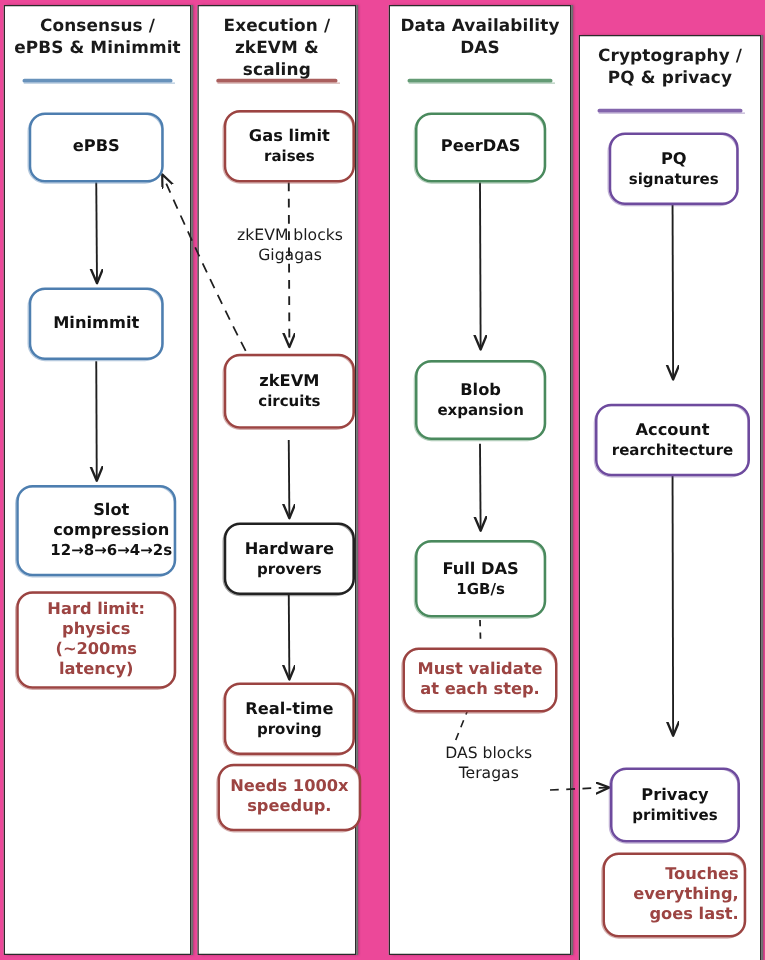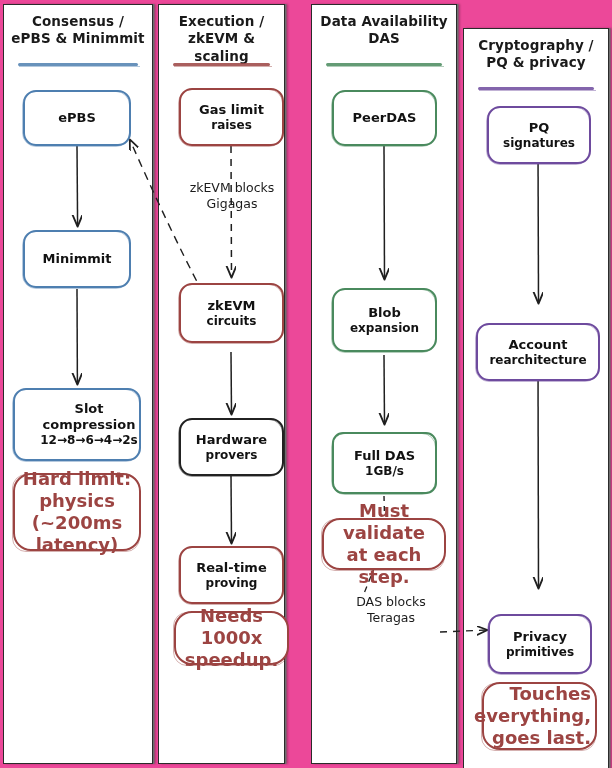--- a/index.html
+++ b/index.html
@@ -61,21 +61,21 @@
     border:1.1px solid currentColor;
     opacity:.42;pointer-events:none;
   }
   .blue  {border-color:#4e7fb0;color:#4e7fb0;}
   .red   {border-color:#9c4442;color:#9c4442;}
   .green {border-color:#4a8a5e;color:#4a8a5e;}
   .purple{border-color:#6e4b9e;color:#6e4b9e;margin-top:18px;}
   .dark  {border-color:#222222;color:#222222;}
   .node .txt{color:#121212;}
   .note .txt{color:#9c4442;}
-  .note{font-size:18px;border-radius:18px;}
+  .note{font-size:13px;}
 
   
   svg.wires{position:absolute;left:0;top:0;width:612px;height:768px;pointer-events:none;}
 
   .flabel{
     position:absolute;text-align:center;
     font-size:12.5px;color:#1b1b1b;font-weight:400;
     line-height:1.25;
   }
 </style>
@@ -198,21 +198,21 @@
 
   <div class="node green" style="left:332px;top:90px;width:105px;height:56px;">
     <span class="txt">PeerDAS</span>
   </div>
 
   <div class="node green" style="left:332px;top:288px;width:105px;height:64px;flex-direction:column;">
     <span class="txt">Blob</span>
     <span class="txt sub">expansion</span>
   </div>
 
-  <div class="node green" style="left:332px;top:432px;width:105px;height:62px;flex-direction:column;border-radius:11px;">
+  <div class="node green" style="left:332px;top:432px;width:105px;height:62px;flex-direction:column;">
     <span class="txt">Full DAS</span>
     <span class="txt sub">1GB/s</span>
   </div>
 
   <div class="node red note" style="left:322px;top:518px;width:124px;height:52px;flex-direction:column;">
     <span class="txt">Must validate</span>
     <span class="txt">at each step.</span>
   </div>
 
   <div class="flabel" style="left:330px;top:594px;width:122px;">

